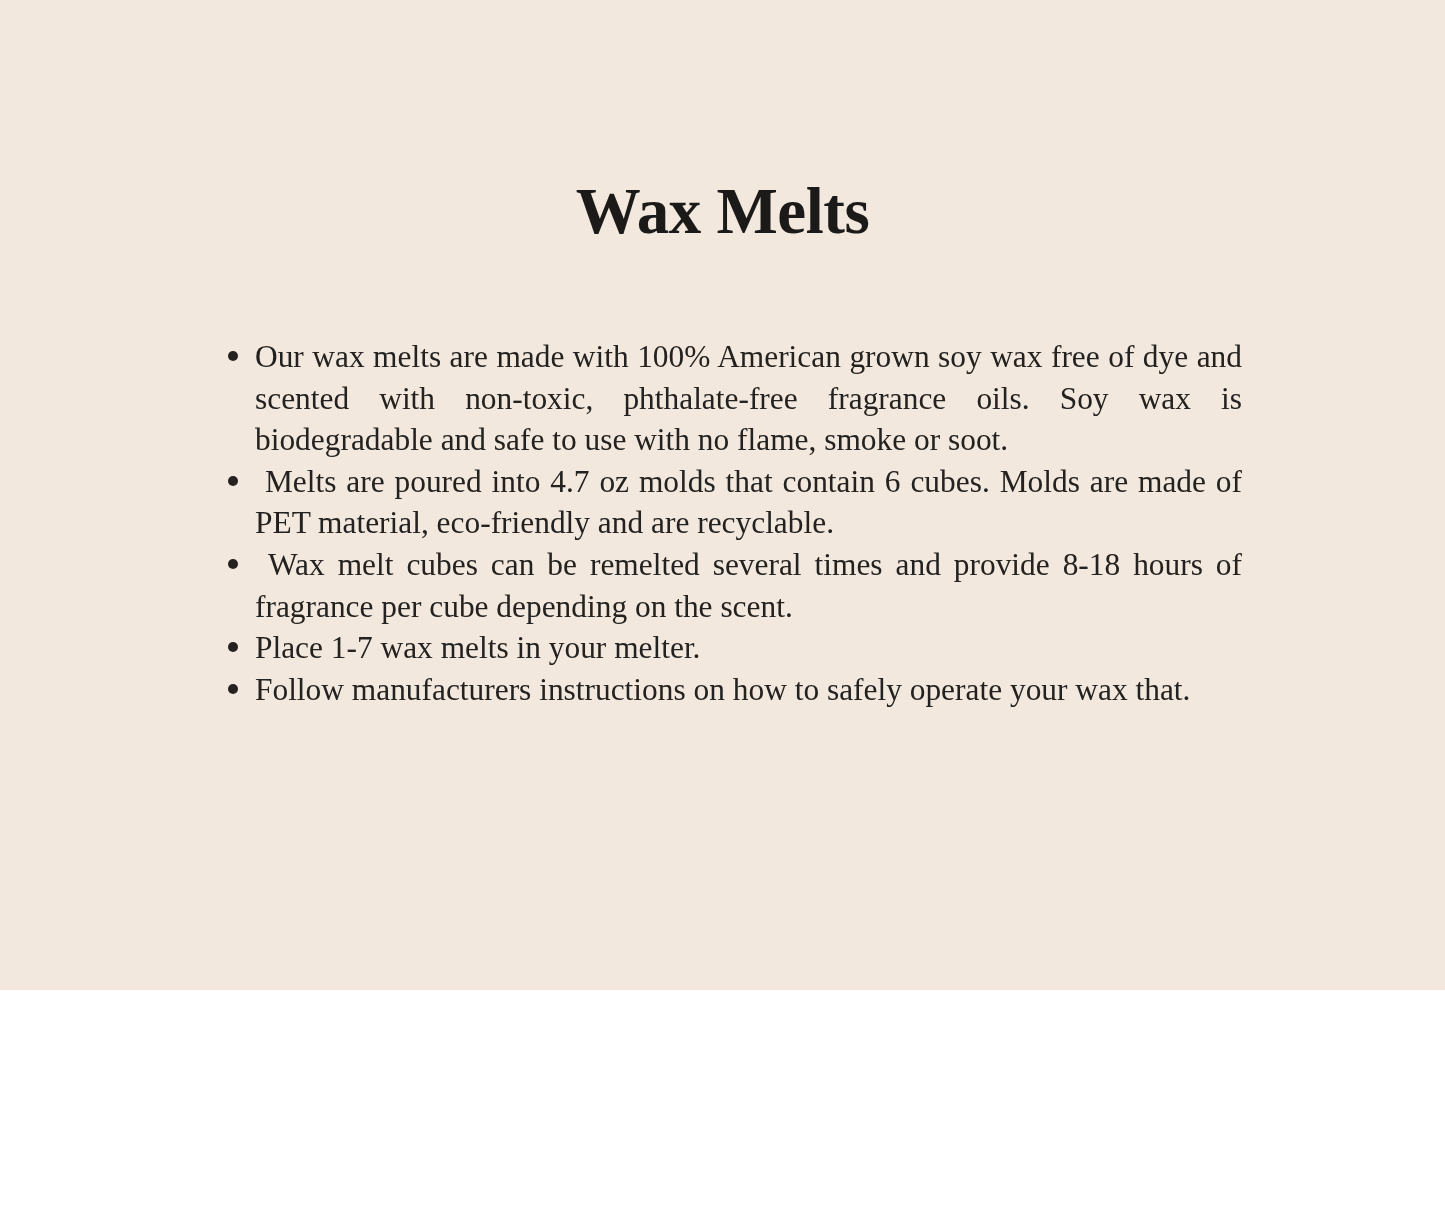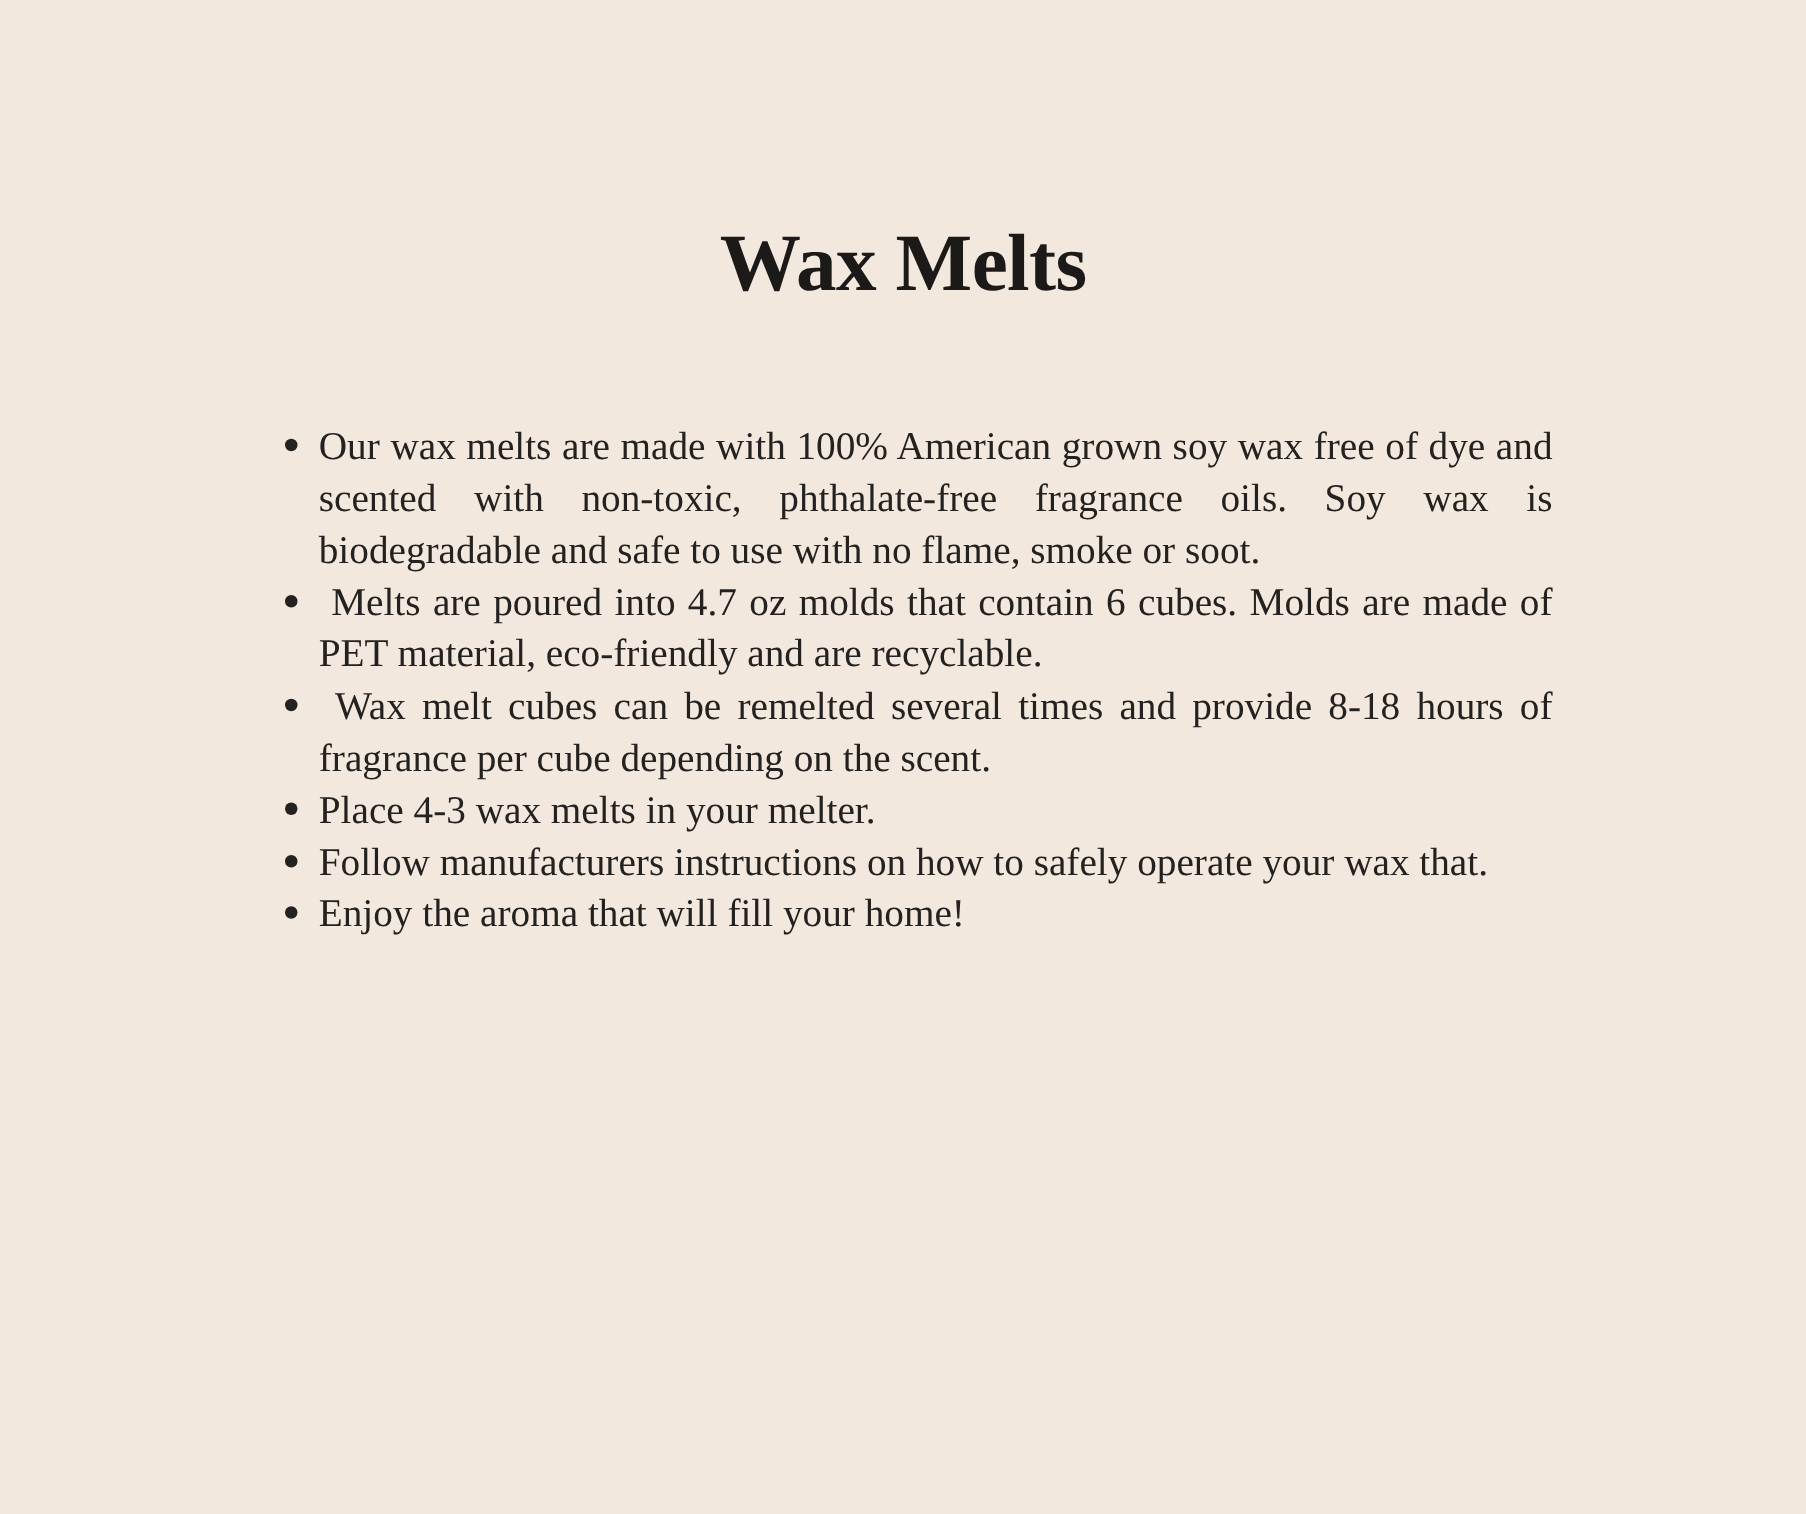--- a/index.html
+++ b/index.html
@@ -1,21 +1,21 @@
 <!DOCTYPE html>
 <html><head>
 <meta charset="utf-8">
 <style>
   * { margin: 0; padding: 0; box-sizing: border-box; }
   html, body { width: 1445px; height: 1211px; }
   body { overflow: hidden; }
   .page {
     position: relative;
     width: 1445px;
-    height: 1211px;
+    height: 990px;
     background: #f2e8dd;
     color: #242220;
     font-family: "Liberation Serif", "DejaVu Serif", serif;
   }
   .title {
     position: absolute;
     top: 177px;
     left: 0;
     width: 100%;
     text-align: center;
@@ -67,25 +67,21 @@
     <li class="bullet-item">
       <span class="dot"></span>
       <span class="bullet-text"> Melts are poured into 4.7 oz molds that contain 6 cubes. Molds are made of PET material, eco-friendly and are recyclable.</span>
     </li>
     <li class="bullet-item">
       <span class="dot"></span>
       <span class="bullet-text"> Wax melt cubes can be remelted several times and provide 8-18 hours of fragrance per cube depending on the scent.</span>
     </li>
     <li class="bullet-item">
       <span class="dot"></span>
-      <span class="bullet-text">Place 4-3 wax melts in your melter.</span>
+      <span class="bullet-text">Place 1-7 wax melts in your melter.</span>
     </li>
     <li class="bullet-item">
       <span class="dot"></span>
       <span class="bullet-text">Follow manufacturers instructions on how to safely operate your wax that.</span>
-    </li>
-    <li class="bullet-item">
-      <span class="dot"></span>
-      <span class="bullet-text">Enjoy the aroma that will fill your home!</span>
     </li>
   </ul>
 
 </div>
 
 </body></html>

